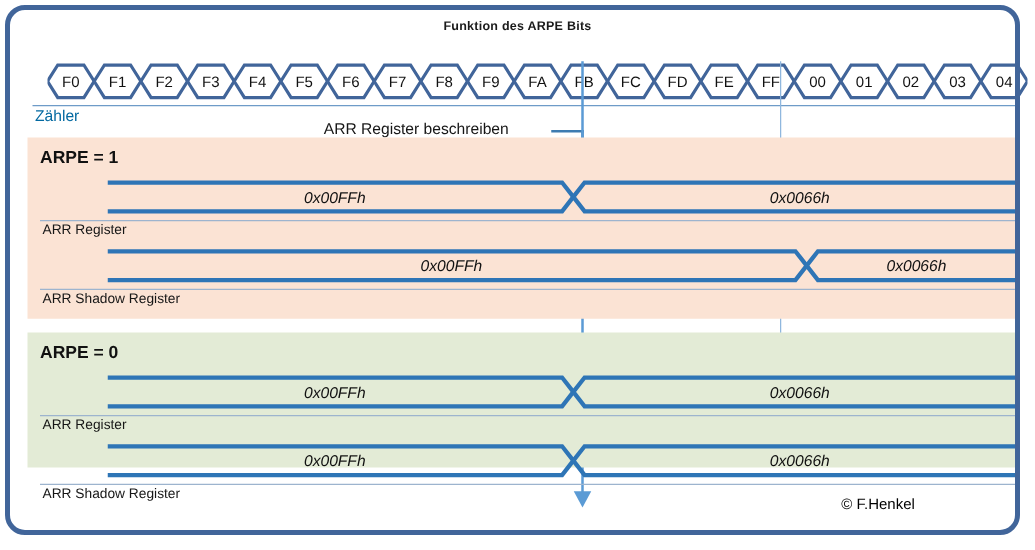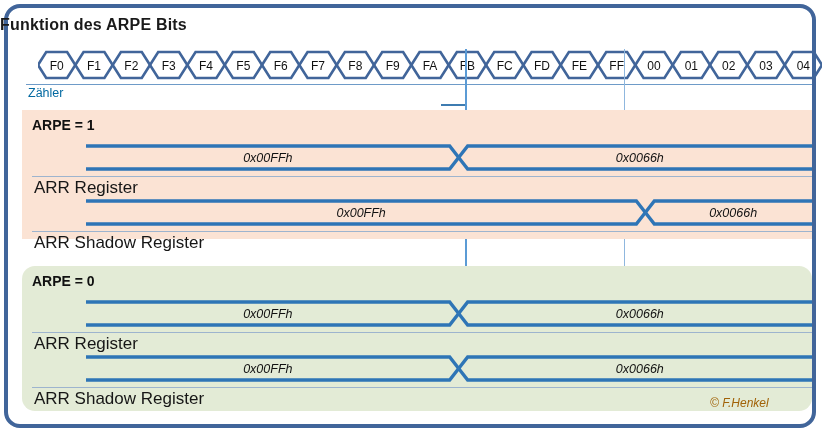--- a/index.html
+++ b/index.html
@@ -20,22 +20,22 @@
     border:4px solid #41659A;
     border-radius:16px;
     box-sizing:border-box;
     background:#ffffff;
   }
 
   
   #title{
     position:absolute;
     left:0;top:16px;width:828px;
-    text-align:left;
-    font-size:16px;font-weight:bold;color:#1a1a1a;
+    text-align:center;
+    font-size:10px;font-weight:bold;color:#1a1a1a;
     letter-spacing:.2px;
   }
 
   
   #counter-row{
     position:absolute;
     left:38px;top:48px;
     width:784px;height:34px;
   }
   #counter-row svg{display:block;}
@@ -92,22 +92,22 @@
     border-right:7px solid transparent;
     border-top:13px solid #5B9BD5;
   }
 
   
   .panel{
     position:absolute;
     left:22px;width:790px;
     box-sizing:border-box;
   }
-  #panel-arpe1{ top:110px; height:129px; background:#FBE3D4;padding-left:19px; }
-  #panel-arpe0{ top:266px; height:145px; background:#E3EBD6;border-radius:13px; }
+  #panel-arpe1{ top:110px; height:145px; background:#FBE3D4;padding-left:19px; }
+  #panel-arpe0{ top:266px; height:108px; background:#E3EBD6; }
   .panel-title{
     position:absolute;
     left:10px;top:7px;
     font-size:14px;font-weight:bold;color:#111111;
   }
 
   
   .wave{
     position:absolute;
     left:64px;
@@ -121,27 +121,27 @@
   }
 
   .rowsep{
     position:absolute;
     left:10px;width:780px;height:1px;
     background:#9DB4CE;
   }
   .rowlabel{
     position:absolute;
     left:12px;
-    font-size:17px;color:#161616;
+    font-size:11px;color:#161616;
   }
 
   #copyright{
     position:absolute;
-    left:710px;top:396px;
-    font-size:12px;font-style:italic;color:#a16207;
+    left:673px;top:396px;
+    font-size:12px;color:#000000;
   }
 </style>
 </head>
 <body>
 
 <div id="stage">
 
   <div id="frame"></div>
 
   <div id="title">Funktion des ARPE Bits</div>
@@ -209,20 +209,21 @@
         <polyline points="709.3333333333334,17 717.5466666666667,30 738.4533333333334,30 746.6666666666667,17" fill="none" stroke="#41659A" stroke-width="2.6" stroke-linejoin="miter"></polyline>
         <text x="728" y="21.5" text-anchor="middle" class="hexlabel">03</text>
         <polyline points="746.6666666666667,17 754.8800000000001,4 775.7866666666667,4 784.0000000000001,17" fill="none" stroke="#41659A" stroke-width="2.6" stroke-linejoin="miter"></polyline>
         <polyline points="746.6666666666667,17 754.8800000000001,30 775.7866666666667,30 784.0000000000001,17" fill="none" stroke="#41659A" stroke-width="2.6" stroke-linejoin="miter"></polyline>
         <text x="765.3333333333335" y="21.5" text-anchor="middle" class="hexlabel">04</text>
       </svg>
   </div>
   <div id="counter-baseline"></div>
   <div id="counter-label">Zähler</div>
 
+  <div id="annot-text">ARR Register beschreiben</div>
   <div id="annot-h"></div>
   <div id="annot-v"></div>
 
   <div class="vguide" id="vguide-write"></div>
   <div class="vguide" id="vguide-update"></div>
   <div id="arrow-head"></div>
 
   <div class="panel" id="panel-arpe1" style="background: rgb(251, 227, 212);">
     <div class="panel-title">ARPE = 1</div>
 

